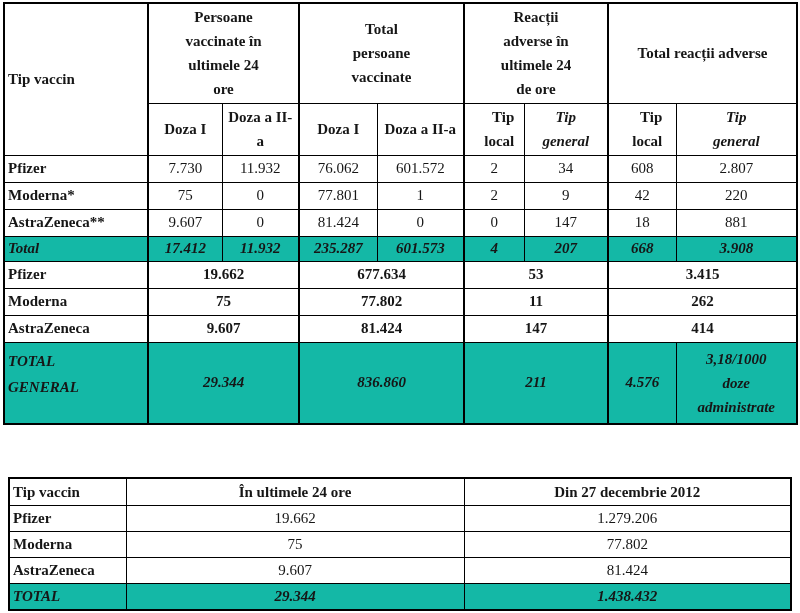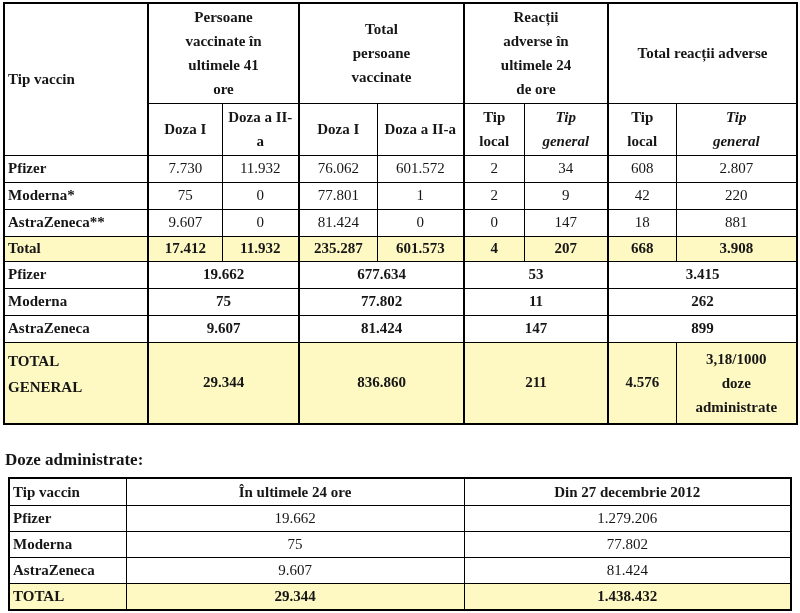--- a/index.html
+++ b/index.html
@@ -9,33 +9,33 @@
   }
   table { border-collapse:collapse; table-layout:fixed; }
   td, th { border:1px solid #000; font-size:15px; font-weight:normal;
            text-align:center; vertical-align:middle; padding:1px 3px; overflow:hidden; }
   .main { position:absolute; left:3px; top:2px; width:795px; border:2px solid #000; }
   .doze { position:absolute; left:8px; top:477px; width:784px; border:2px solid #000; }
   .doze-title { position:absolute; left:5px; top:450px; font-size:17px; font-weight:bold; }
   .hdr th { font-weight:bold; line-height:24px; }
   .lab { text-align:left; font-weight:bold; }
   .b { font-weight:bold; }
-  .shade { background:#fef9c3; }
+  .shade { background:#14b8a6;font-style:italic; }
   .shade td { font-weight:bold; }
   .gs { border-left:2px solid #000; }
   .top { vertical-align:top; padding-top:5px; }
   .rh1 { height:100px; }
   .rh2 { height:52px; }
   .rd  { height:27px; }
   .rt  { height:25px; }
   .rtg { height:82px;margin-top:27px; }
   .doze tr { height:26px; }
   .wrap { display:block; margin:0 auto; }
   .w80 { width:80px; }  .w85 { width:85px; line-height:24px; }
-  .w58 { width:58px;font-style:italic; }  .w40 { width:40px; }
+  .w58 { width:58px;font-style:italic; }  .w40 { width:40px;text-align:right; }
   .w95 { width:95px; margin:0; text-align:left; line-height:26px; }
 </style>
 </head>
 <body>
 
 <div class="page">
 
   <table class="main">
     <colgroup>
       <col style="width:144px">
@@ -45,21 +45,21 @@
         <col style="width:87px">
         <col style="width:60px">
       <col style="width:84px">
         <col style="width:68px">
         <col>
     </colgroup>
     <tbody>
       <tr class="rh1 hdr">
         <th rowspan="2" class="lab">Tip vaccin</th>
         <th colspan="2" class="gs">
-            <span class="wrap w80">Persoane vaccinate în ultimele 41 ore</span>
+            <span class="wrap w80">Persoane vaccinate în ultimele 24 ore</span>
           </th>
         <th colspan="2" class="gs">
             <span class="wrap w80">Total persoane vaccinate</span>
           </th>
         <th colspan="2" class="gs">
             <span class="wrap w80">Reacții adverse în ultimele 24 de ore</span>
           </th>
         <th colspan="2" class="gs">Total reacții adverse</th>
       </tr>
       <tr class="rh2 hdr">
@@ -138,38 +138,37 @@
         <td colspan="2" class="gs b">75</td>
         <td colspan="2" class="gs b">77.802</td>
         <td colspan="2" class="gs b">11</td>
         <td colspan="2" class="gs b">262</td>
       </tr>
       <tr class="rd">
         <td class="lab">AstraZeneca</td>
         <td colspan="2" class="gs b">9.607</td>
         <td colspan="2" class="gs b">81.424</td>
         <td colspan="2" class="gs b">147</td>
-        <td colspan="2" class="gs b">899</td>
+        <td colspan="2" class="gs b">414</td>
       </tr>
       <tr class="rtg shade">
         <td class="lab top">
             <span class="wrap w95">TOTAL GENERAL</span>
           </td>
         <td colspan="2" class="gs">29.344</td>
         <td colspan="2" class="gs">836.860</td>
         <td colspan="2" class="gs">211</td>
         <td class="gs">4.576</td>
         <td>
             <span class="wrap w85">3,18/1000 doze administrate</span>
           </td>
       </tr>
     </tbody>
   </table>
 
-  <div class="doze-title">Doze administrate:</div>
 
   <table class="doze">
     <colgroup>
       <col style="width:117px">
         <col style="width:338px">
         <col>
     </colgroup>
     <tbody>
       <tr class="hdr">
         <th class="lab">Tip vaccin</th>

